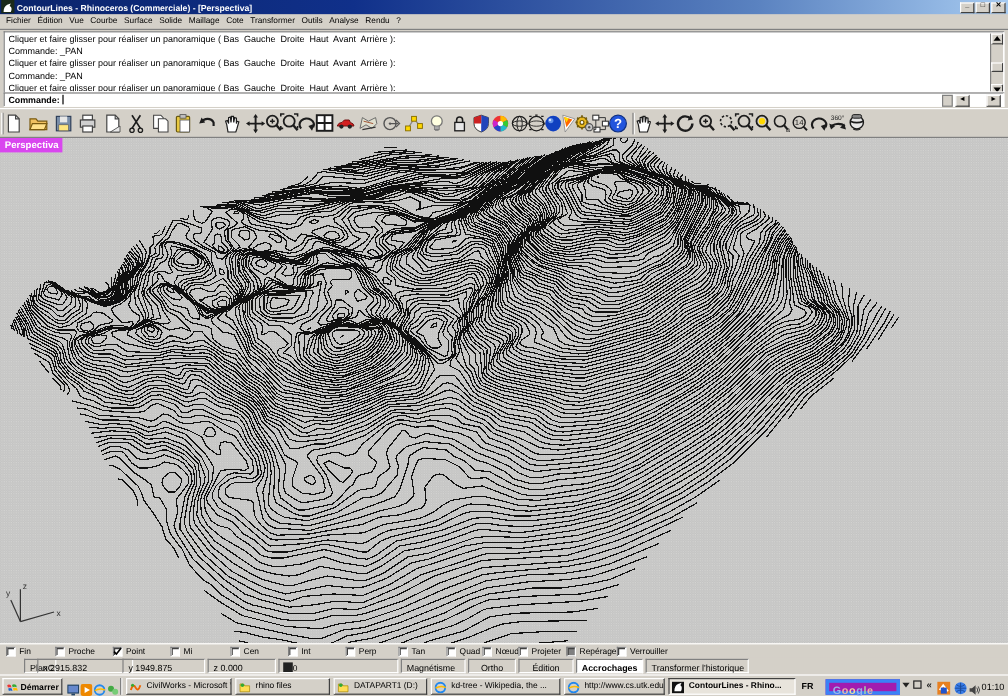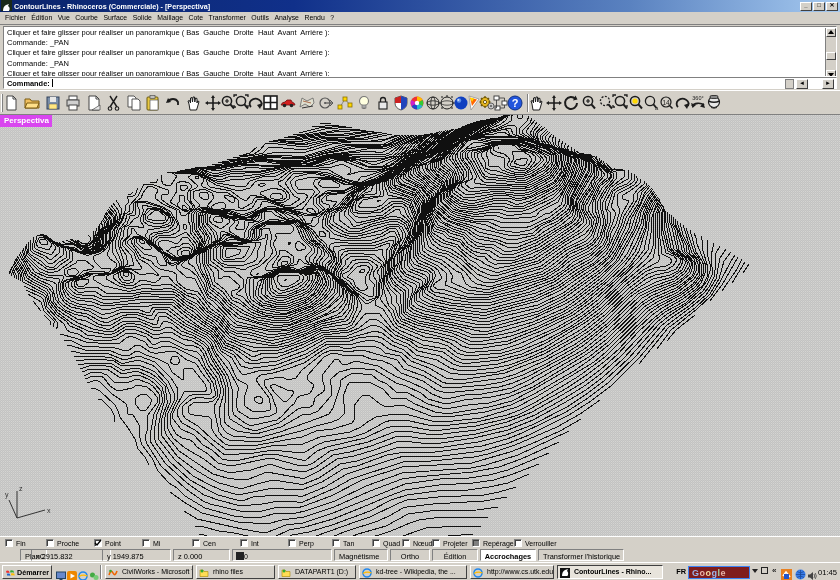--- a/index.html
+++ b/index.html
@@ -643,33 +643,33 @@
           <path d="M1 5.5 Q5 3 9.5 5" stroke="#fb0" stroke-width="1.2" fill="none"></path>
         </svg></span>kd-tree - Wikipedia, the ...</div>
     <div class="task" style="left:470px;width:84px;background:#d4d0c8;border-color:#fff #404040 #404040 #fff;font-weight:normal;font-size:7px"><span class="ticon16"><svg width="10" height="10" viewBox="0 0 10 10">
           <circle cx="5" cy="5" r="4" fill="none" stroke="#28e" stroke-width="1.6"></circle>
           <path d="M1 5.5 Q5 3 9.5 5" stroke="#fb0" stroke-width="1.2" fill="none"></path>
         </svg></span>http://www.cs.utk.edu/...</div>
     <div class="task" style="left:557px;width:106px;background:#e8e4dc;border-color:#404040 #fff #fff #404040;font-weight:bold;font-size:7px"><span class="ticon16"><svg width="10" height="10" viewBox="0 0 10 10">
           <rect width="10" height="10" fill="#111"></rect>
           <path d="M2 8 C2 5 3 3 5 2 L8 1 L7 3 C8.5 4 8.5 6 7.5 8 Z" fill="#fff"></path>
         </svg></span>ContourLines - Rhino...</div>
-    <div style="position:absolute;left:668px;top:2px;width:18px;height:14px;background:#d4d0c8;font-size:7.4px;font-weight:bold;text-align:right;padding-top:2px">FR</div>
-    <div style="position:absolute;left:688px;top:2.5px;width:62px;height:13px;background:#7f1d1d;border:1px solid #3b82f6">
+    <div style="position:absolute;left:668px;top:2px;width:18px;height:14px;background:#d4d0c8;font-size:7.4px;font-weight:bold;text-align:left;padding-top:2px">FR</div>
+    <div style="position:absolute;left:688px;top:2.5px;width:62px;height:13px;background:#a21caf;border:3px solid #3b82f6">
       <span style="position:absolute;left:3px;top:1px;font-size:9px;font-weight:bold;letter-spacing:0.5px"><span style="color:#9bb3e8">G</span><span style="color:#e8b3a8">o</span><span style="color:#f0d9a0">o</span><span style="color:#9bb3e8">g</span><span style="color:#a8d0a8">l</span><span style="color:#e8b3a8">e</span></span>
     </div>
     <div style="position:absolute;left:752px;top:6px;width:0;height:0;border-left:3px solid transparent;border-right:3px solid transparent;border-top:4px solid #222"></div>
     <div style="position:absolute;left:761px;top:4px;width:7px;height:7px;border:1.5px solid #222"></div>
     <div style="position:absolute;left:772px;top:3px;font-size:8px;font-weight:bold;color:#222">«</div>
     <div style="position:absolute;left:781px;top:3px;width:11px;height:11px"><svg width="11" height="11">
         <rect width="11" height="11" fill="#e88020"></rect>
         <path d="M2 7 L5 3 L9 8" stroke="#fff" stroke-width="1.5" fill="none"></path>
         <rect x="3" y="5" width="5" height="5" fill="#2255cc"></rect>
       </svg></div>
     <div style="position:absolute;left:795px;top:3px;width:11px;height:11px"><svg width="11" height="11">
         <circle cx="5.5" cy="5.5" r="5" fill="#3a7de8"></circle>
         <path d="M1 5.5 h9 M5.5 1 v9 M2 2.5 q3.5 3 7 0 M2 8.5 q3.5 -3 7 0" stroke="#1a4a9a" stroke-width="0.8" fill="none"></path>
       </svg></div>
     <div style="position:absolute;left:807px;top:4px;width:10px;height:10px"><svg width="10" height="10">
         <path d="M1 3.5 h2 L6 1 v8 L3 6.5 H1 z" fill="#444"></path>
         <path d="M7 3 Q8.5 5 7 7 M8.2 2 Q10.5 5 8.2 8" stroke="#444" stroke-width="0.8" fill="none"></path>
       </svg></div>
-    <div style="position:absolute;left:818px;top:4.5px;font-size:7.6px;color:#000">01:45</div>
+    <div style="position:absolute;left:818px;top:4.5px;font-size:7.6px;color:#000">01:10</div>
   </div>
 </body></html>

